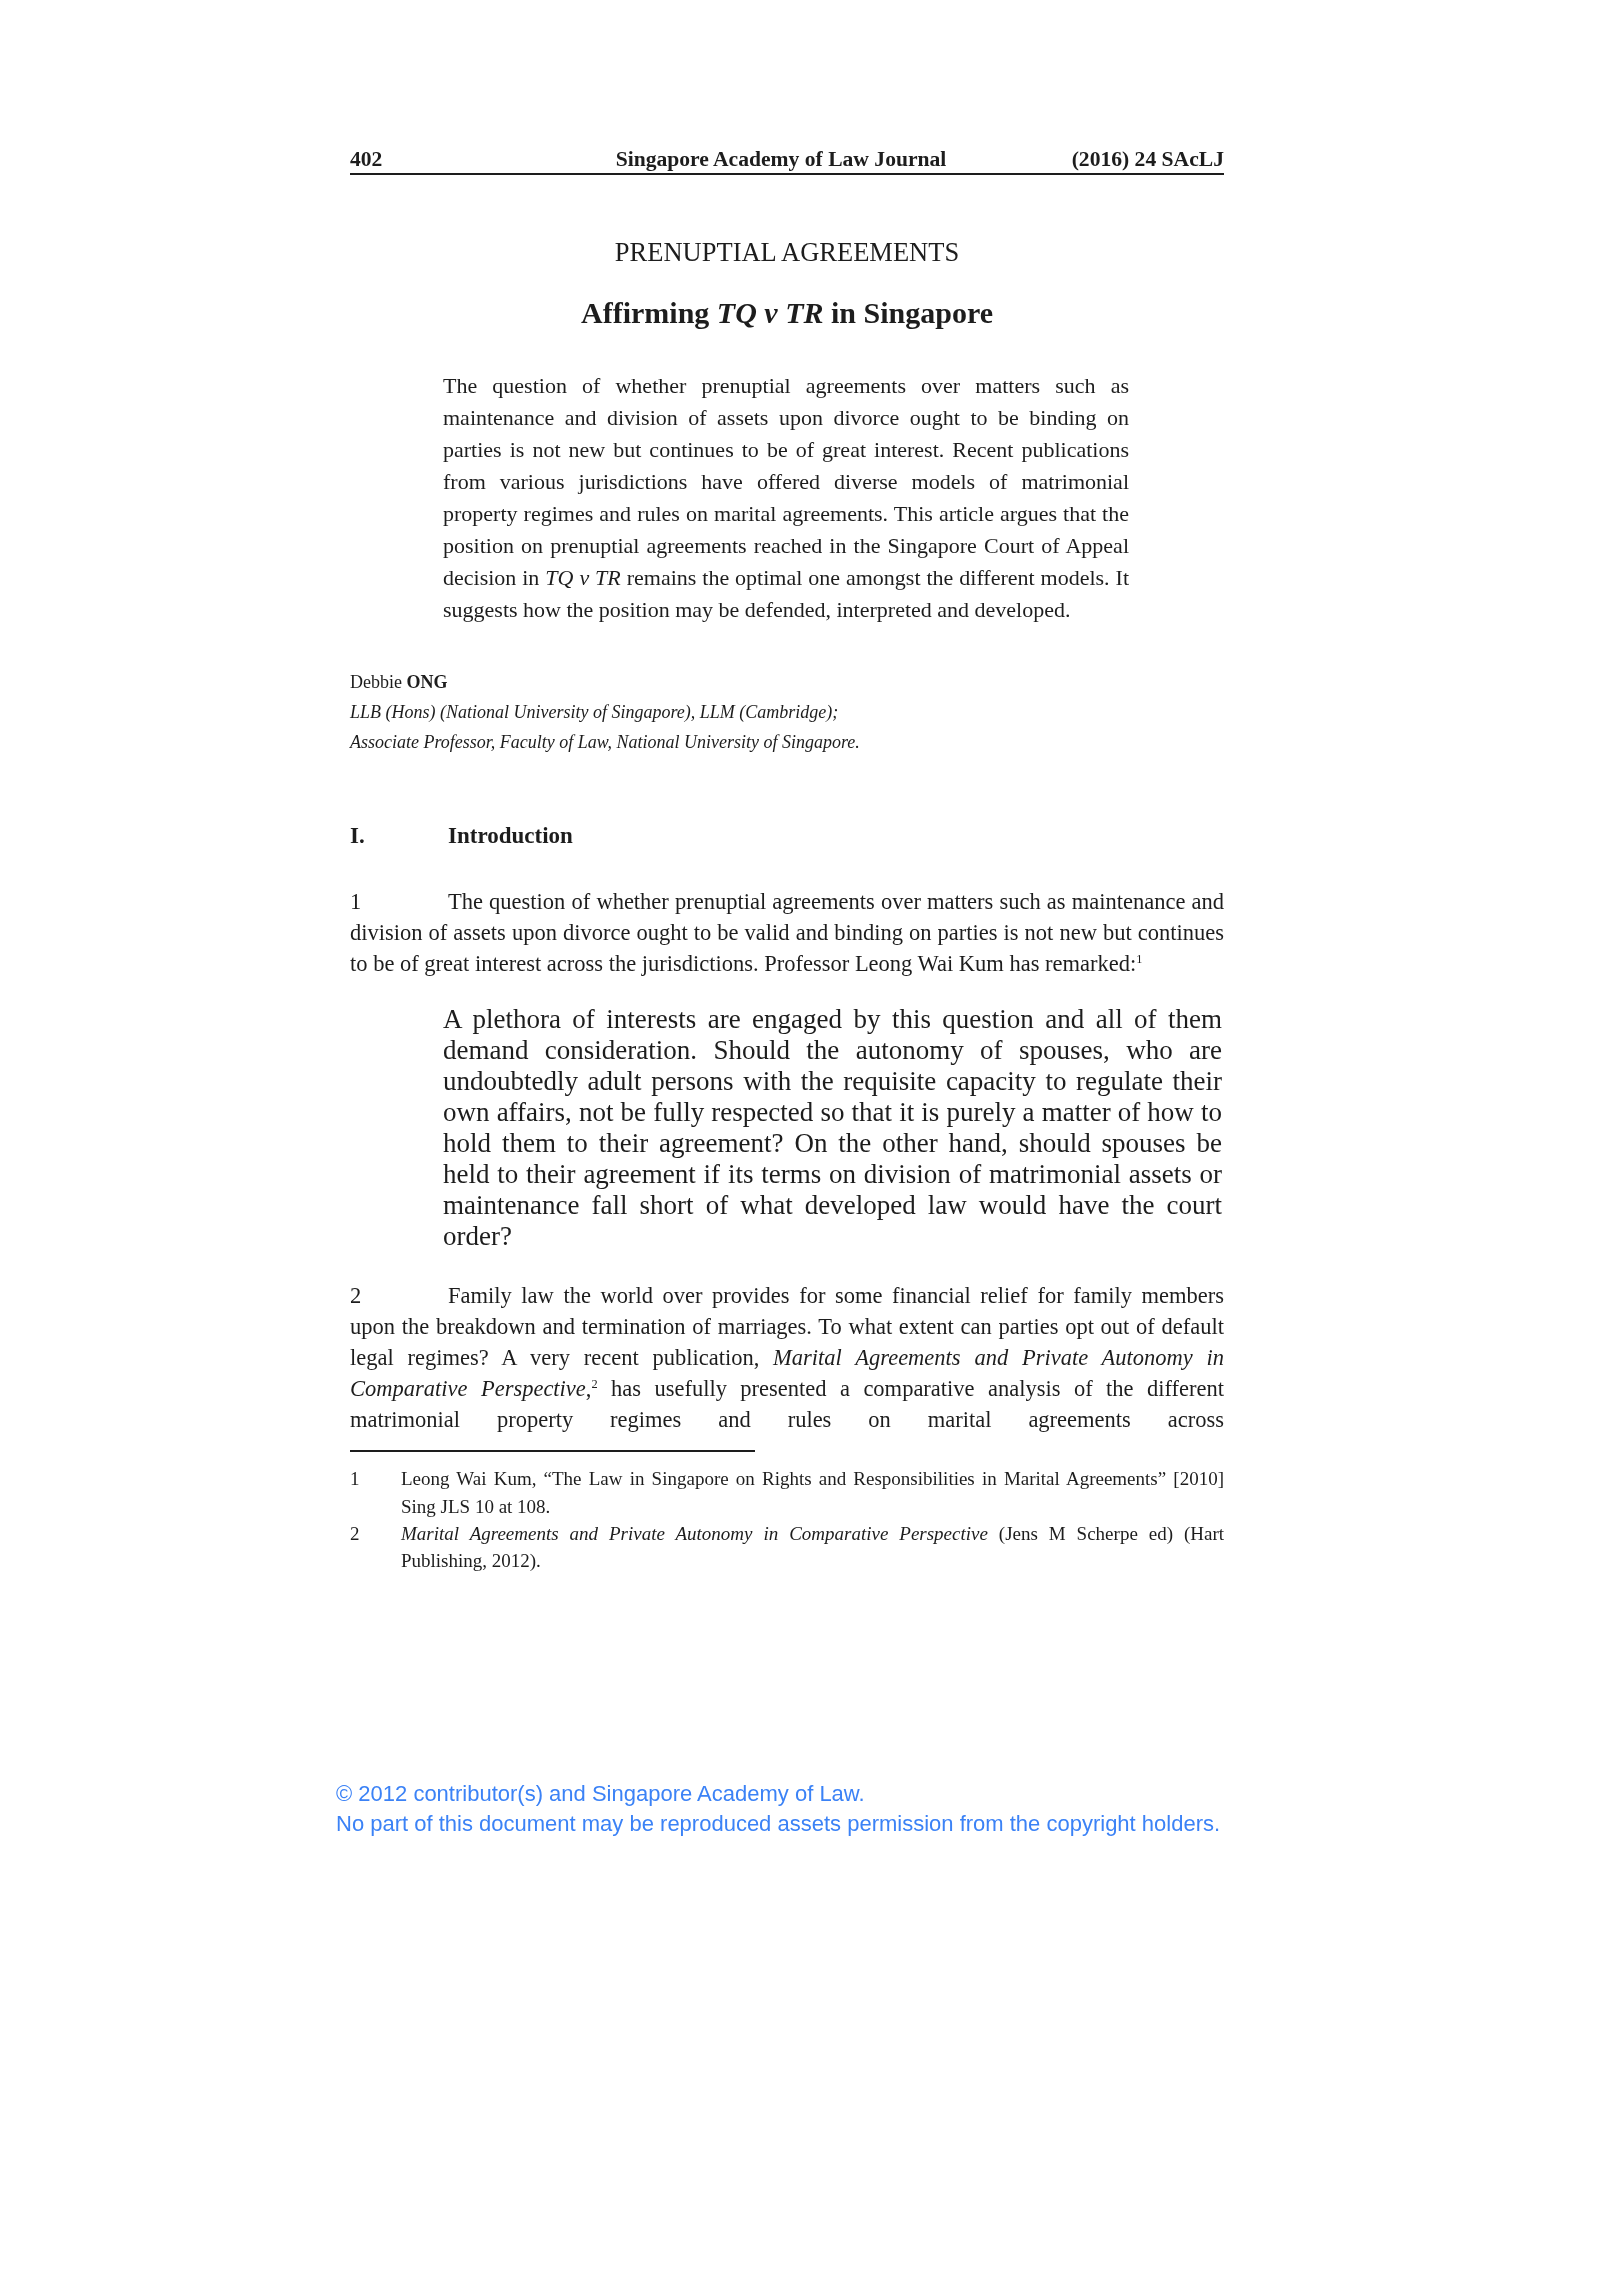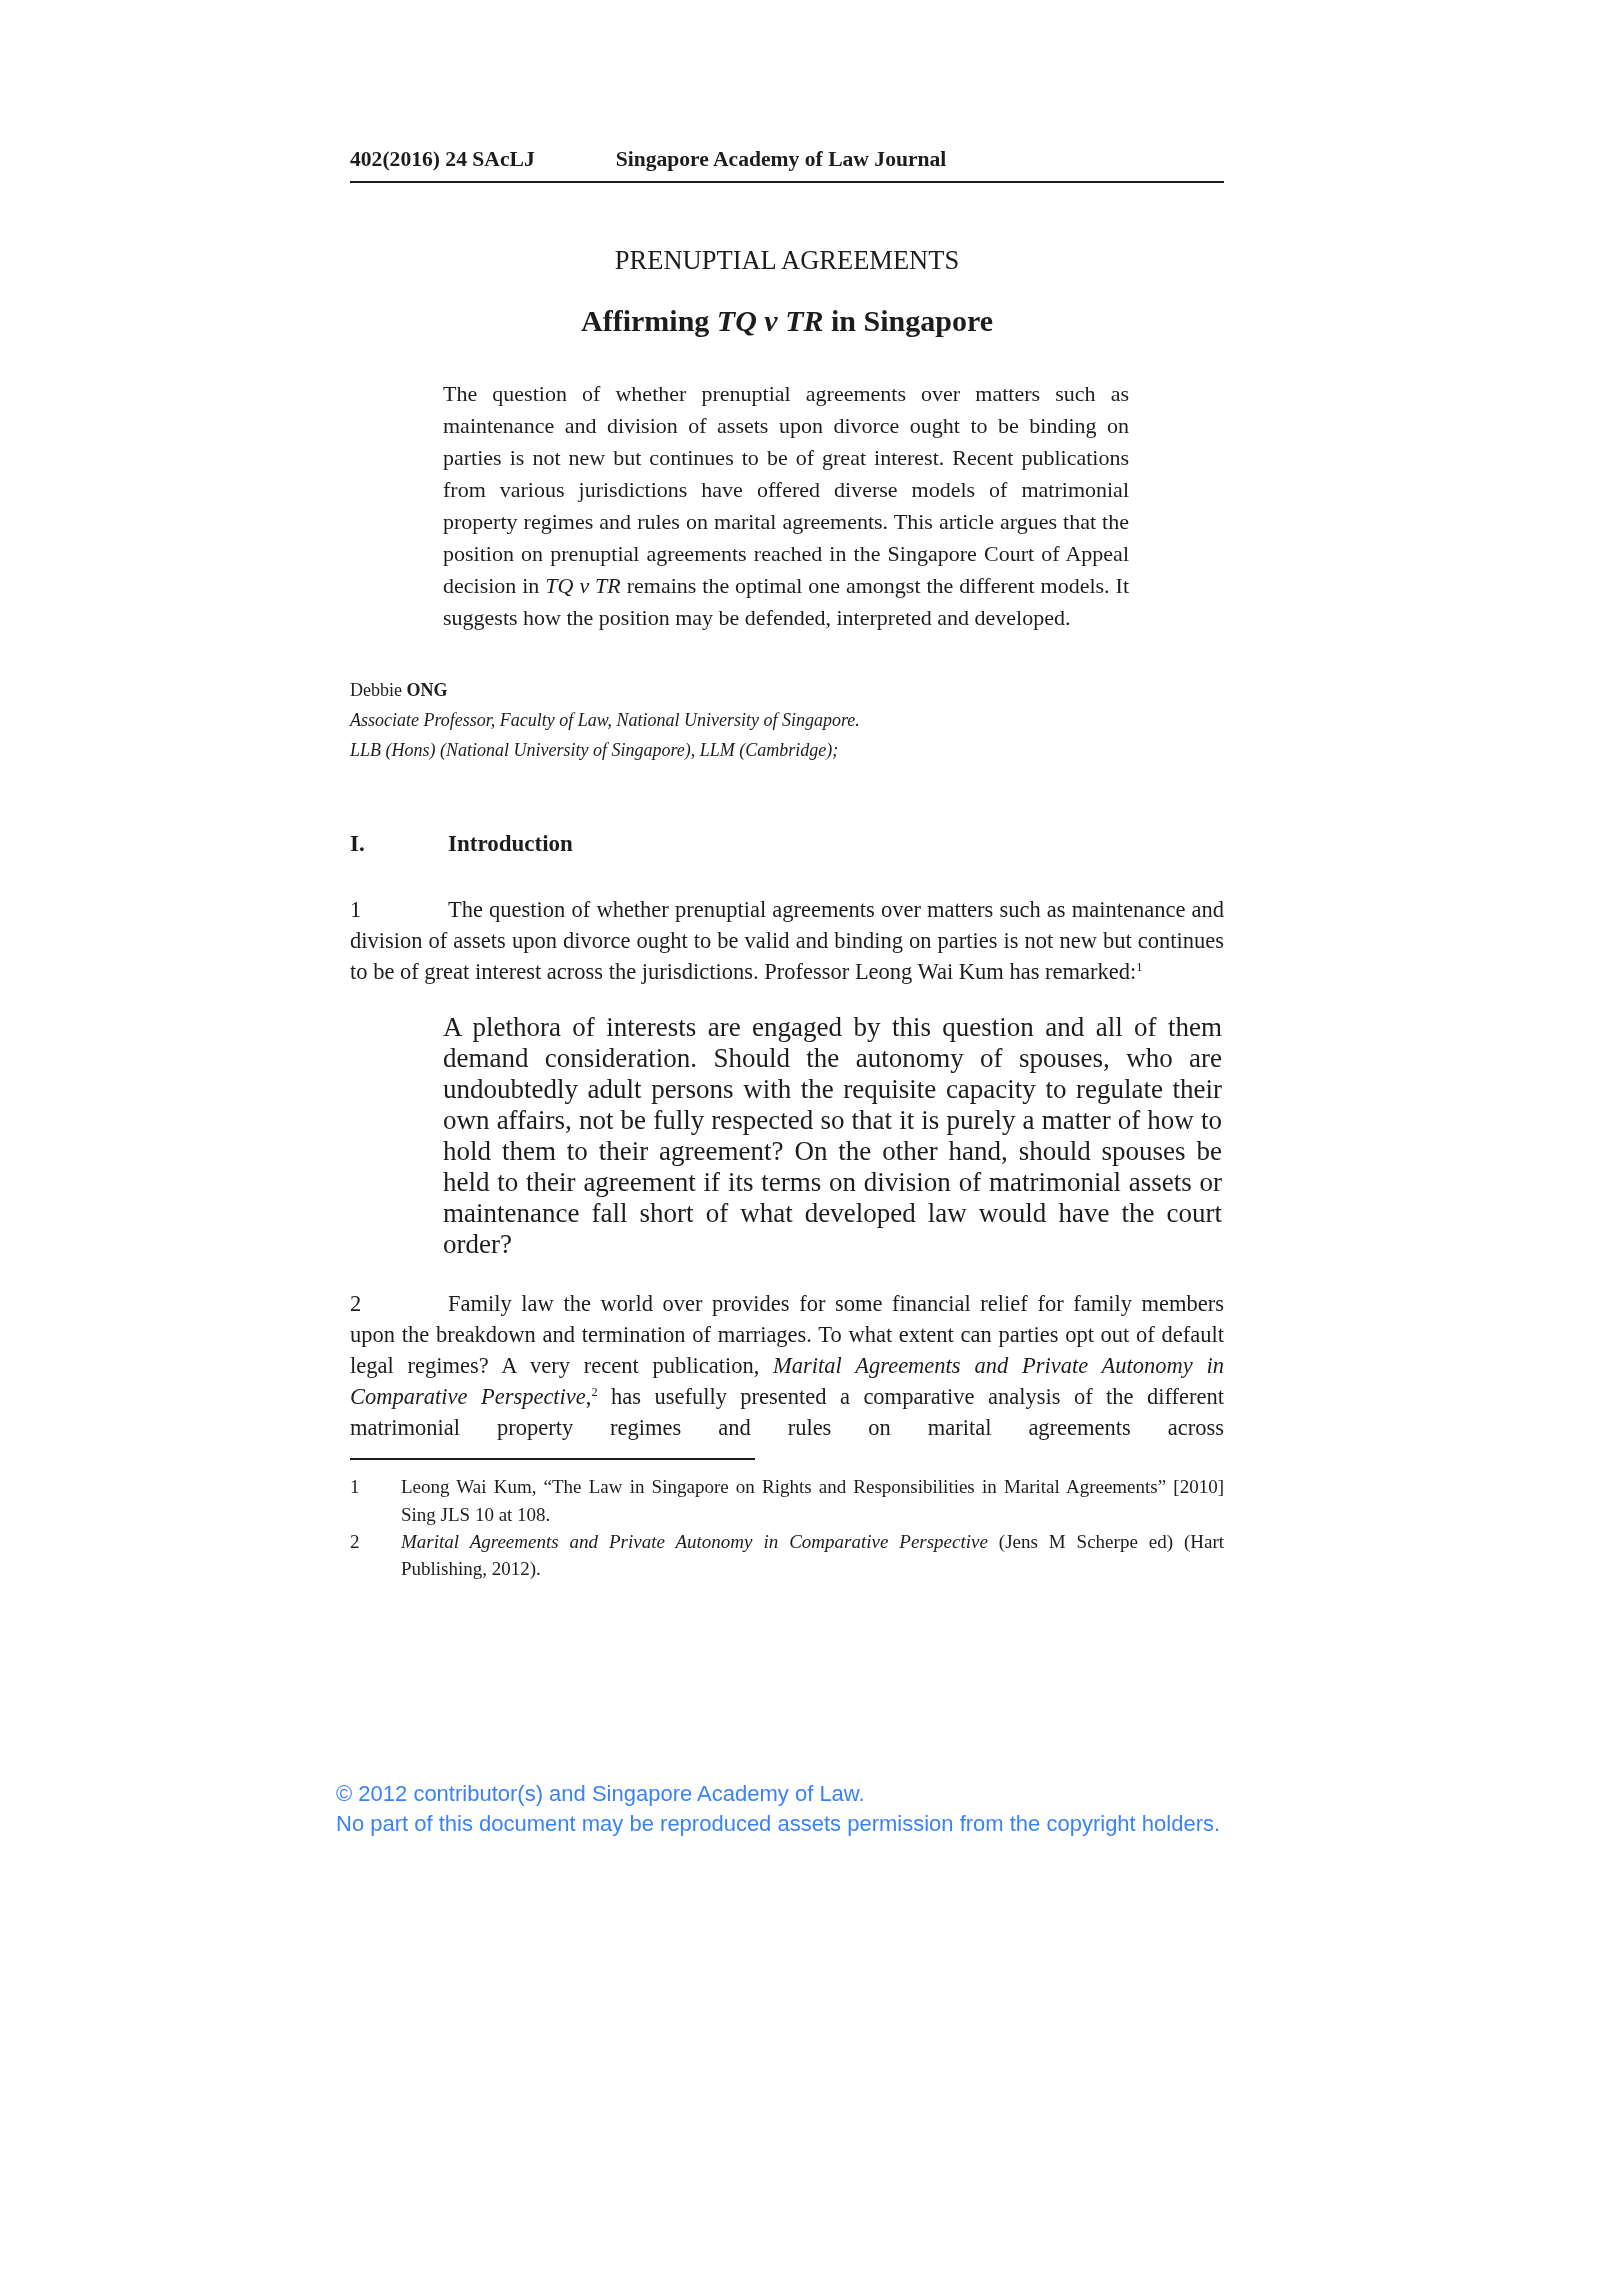--- a/index.html
+++ b/index.html
@@ -11,25 +11,26 @@
     color: #1d1d1d;
   }
   .content-column {
     position: absolute;
     left: 350px; top: 147px;
     width: 874px;
   }
   .page-header {
     position: relative;
     display: flex;
+    justify-content: space-between;
     align-items: baseline;
     font-weight: 700;
     font-size: 21.6px;
     line-height: 25.5px;
-    padding-bottom: 8px;
+    padding-bottom: 0;
     border-bottom: 2.5px solid #1d1d1d;
   }
   .page-header .journal {
     position: absolute;
     left: 0; right: 12px;
     text-align: center;
   }
   .article-title {
     margin-top: 63px;
     text-align: center;
@@ -123,22 +124,22 @@
   </div>
 
   <div class="article-title">PRENUPTIAL AGREEMENTS</div>
 
   <div class="article-subtitle"><span>Affirming </span><span class="italic">TQ v TR</span><span> in Singapore</span></div>
 
   <div class="abstract"><span>The question of whether prenuptial agreements over matters such as maintenance and division of assets upon divorce ought to be binding on parties is not new but continues to be of great interest. Recent publications from various jurisdictions have offered diverse models of matrimonial property regimes and rules on marital agreements. This article argues that the position on prenuptial agreements reached in the Singapore Court of Appeal decision in </span><span class="italic">TQ v TR</span><span> remains the optimal one amongst the different models. It suggests how the position may be defended, interpreted and developed.</span></div>
 
   <div class="author-block">
     <div class="author-name"><span>Debbie </span><span class="family">ONG</span></div>
+    <div class="author-credentials">LLB (Hons) (National University of Singapore), LLM (Cambridge);</div>
     <div class="author-credentials">Associate Professor, Faculty of Law, National University of Singapore.</div>
-    <div class="author-credentials">LLB (Hons) (National University of Singapore), LLM (Cambridge);</div>
   </div>
 
   <div class="section-heading">
     <span class="num">I.</span>
     <span>Introduction</span>
   </div>
 
   <div class="body-para"><span class="para-num">1</span><span>The question of whether prenuptial agreements over matters such as maintenance and division of assets upon divorce ought to be valid and binding on parties is not new but continues to be of great interest across the jurisdictions. Professor Leong Wai Kum has remarked:</span><sup class="fn-ref">1</sup></div>
 
   <div class="block-quote">A plethora of interests are engaged by this question and all of them demand consideration. Should the autonomy of spouses, who are undoubtedly adult persons with the requisite capacity to regulate their own affairs, not be fully respected so that it is purely a matter of how to hold them to their agreement? On the other hand, should spouses be held to their agreement if its terms on division of matrimonial assets or maintenance fall short of what developed law would have the court order?</div>

